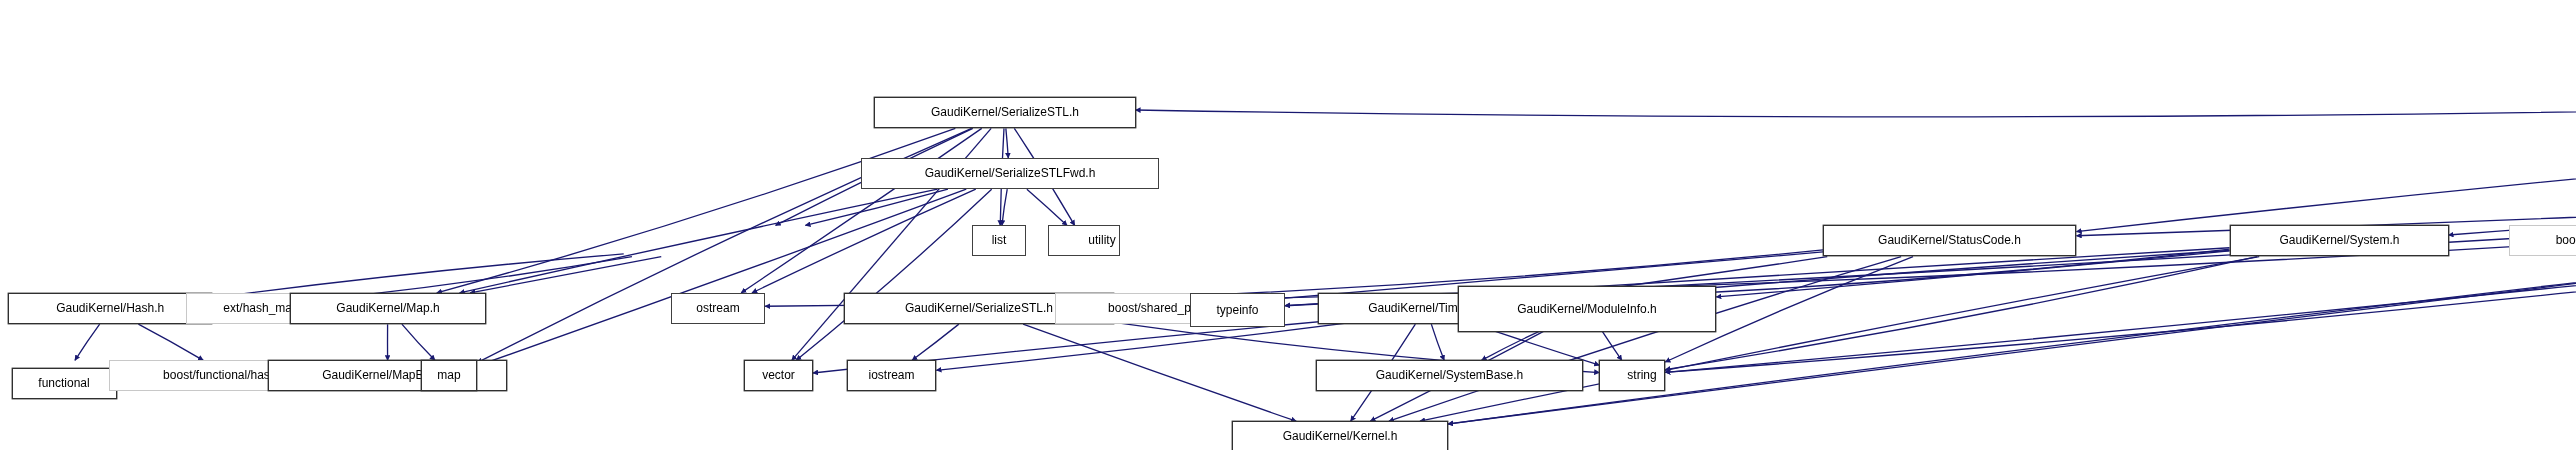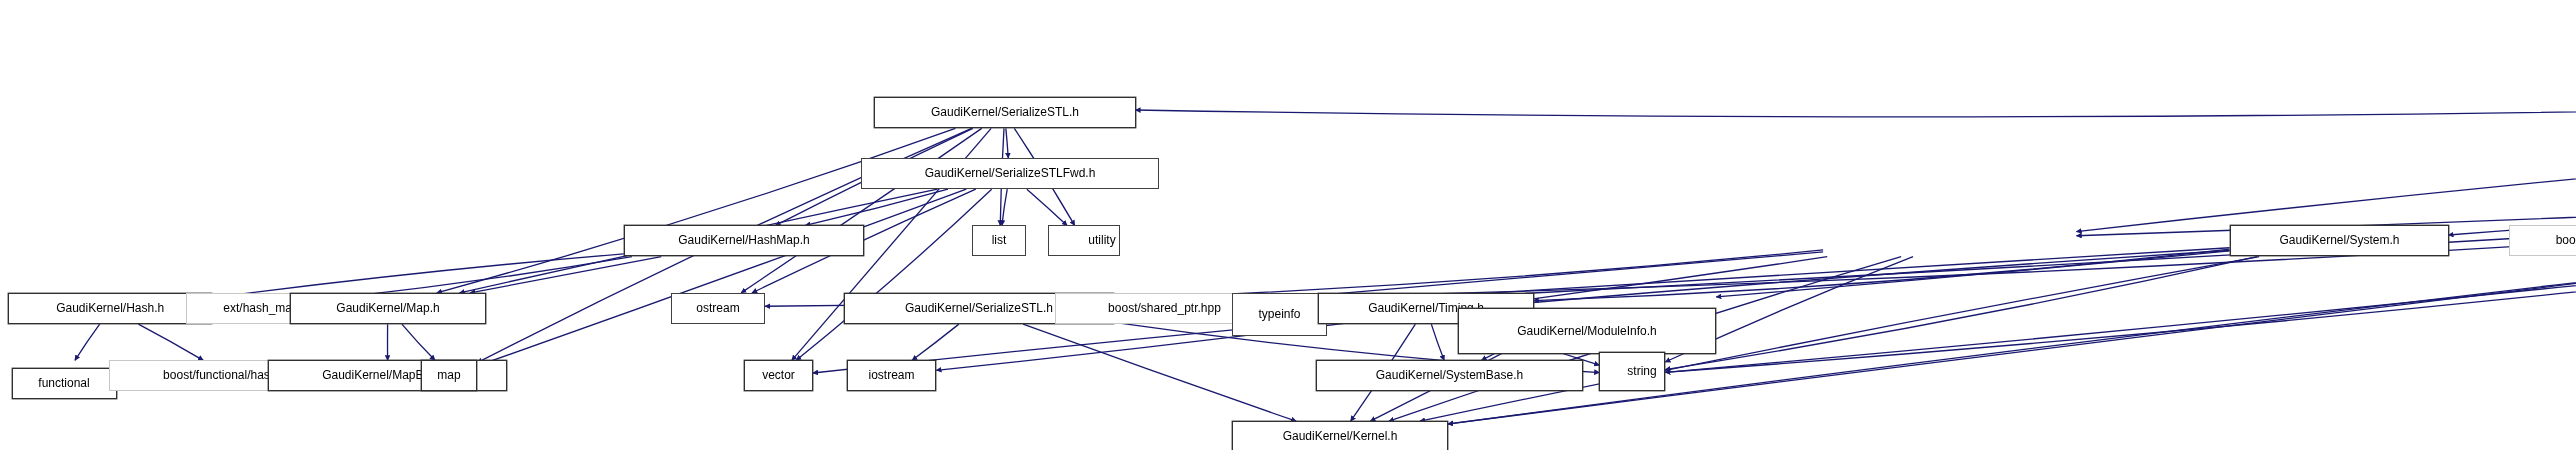--- a/index.html
+++ b/index.html
@@ -123,37 +123,37 @@
       <path d="M 1791.158536585366 394 Q 1867.3872210968511 419.55398724053134 1944 443.9322709163347" fill="none" stroke="#191970" stroke-width="1.6" marker-end="url(#arrow)"></path>
       <path d="M 1890.3048780487804 394 Q 1844.6538461538462 414.2767354596623 1800.6951219512196 438" fill="none" stroke="#191970" stroke-width="1.6" marker-end="url(#arrow)"></path>
       <path d="M 1892.4615384615386 394 Q 1779.9076923076923 454.7455621301775 1665.5384615384614 512" fill="none" stroke="#191970" stroke-width="1.6" marker-end="url(#arrow)"></path>
       <path d="M 1941.7439024390244 394 Q 1956.1615384615384 416.2270168855535 1971.2560975609756 438" fill="none" stroke="#191970" stroke-width="1.6" marker-end="url(#arrow)"></path>
       <path d="M 4421.855421686747 262 Q 4391.167747914736 247.1566265060241 4361.710843373494 230" fill="none" stroke="#191970" stroke-width="1.6" marker-end="url(#arrow)"></path>
       <path d="M 4717.0609756097565 274 Q 4580.330769230769 253.05046904315196 4443.9390243902435 230" fill="none" stroke="#191970" stroke-width="1.6" marker-end="url(#arrow)"></path>
       <path d="M 5052 279.5852534562212 Q 4761.634402694081 245.37908543069835 4470 224.6036866359447" fill="none" stroke="#191970" stroke-width="1.6" marker-end="url(#arrow)"></path>
     </svg>
 <div class="node thick" style="left: 874px; top: 97px; width: 262px; height: 31px;"><span>GaudiKernel/SerializeSTL.h</span></div>
     <div class="node" style="left: 861px; top: 158px; width: 298px; height: 31px; align-items: center;"><span>GaudiKernel/SerializeSTLFwd.h</span></div>
-    <div class="node thick" style="left: 624px; top: 225px; width: 240px; height: 31px;"><span>GaudiKernel/HashMap.h</span></div>
     <div class="node" style="left: 972px; top: 225px; width: 54px; height: 31px;"><span>list</span></div>
     <div class="node" style="left: 1048px; top: 225px; width: 72px; height: 31px; padding-left: 36px;"><span>utility</span></div>
+    <div class="node thick" style="left: 1823px; top: 225px; width: 253px; height: 31px;"><span>GaudiKernel/StatusCode.h</span></div>
     <div class="node thick" style="left: 2230px; top: 225px; width: 219px; height: 31px; align-items: center;"><span>GaudiKernel/System.h</span></div>
     <div class="node dim" style="left: 2509px; top: 225px; width: 188px; height: 31px;"><span>boost/mpl/set.hpp</span></div>
     <div class="node thick" style="left: 8.2px; top: 293px; width: 204px; height: 31px;"><span>GaudiKernel/Hash.h</span></div>
     <div class="node dim" style="left: 186px; top: 293px; width: 150px; height: 31px;"><span>ext/hash_map</span></div>
     <div class="node thick" style="left: 290px; top: 293px; width: 196px; height: 31px;"><span>GaudiKernel/Map.h</span></div>
     <div class="node" style="left: 671px; top: 293px; width: 94px; height: 31px;"><span>ostream</span></div>
     <div class="node thick" style="left: 844px; top: 293px; width: 270px; height: 31px;"><span>GaudiKernel/SerializeSTL.h</span></div>
     <div class="node dim" style="left: 1055px; top: 293px; width: 219px; height: 31px;"><span>boost/shared_ptr.hpp</span></div>
-    <div class="node" style="left: 1190px; top: 293px; width: 95px; height: 43px; margin-left: 42px;"><span>typeinfo</span></div>
+    <div class="node" style="left: 1190px; top: 293px; width: 95px; height: 34px;"><span>typeinfo</span></div>
     <div class="node thick" style="left: 1318px; top: 293px; width: 216px; height: 31px;"><span>GaudiKernel/Timing.h</span></div>
-    <div class="node thick" style="left: 1458px; top: 308px; width: 258px; height: 46px;"><span>GaudiKernel/ModuleInfo.h</span></div>
+    <div class="node thick" style="left: 1458px; top: 286px; width: 258px; height: 46px;"><span>GaudiKernel/ModuleInfo.h</span></div>
     <div class="node thick" style="left: 11.5px; top: 368px; width: 105px; height: 31px; align-items: center;"><span>functional</span></div>
     <div class="node dim" style="left: 109px; top: 360px; width: 245px; height: 31px;"><span>boost/functional/hash.hpp</span></div>
     <div class="node thick" style="left: 268px; top: 360px; width: 239px; height: 31px;"><span>GaudiKernel/MapBase.h</span></div>
     <div class="node thick" style="left: 421px; top: 360px; width: 56px; height: 31px;"><span>map</span></div>
     <div class="node thick" style="left: 744px; top: 360px; width: 69px; height: 31px;"><span>vector</span></div>
     <div class="node thick" style="left: 847px; top: 360px; width: 89px; height: 31px;"><span>iostream</span></div>
     <div class="node thick" style="left: 1316px; top: 360px; width: 267px; height: 31px;"><span>GaudiKernel/SystemBase.h</span></div>
-    <div class="node thick" style="left: 1599px; top: 352px; width: 66px; height: 39px; padding-left: 20px;"><span>string</span></div>
+    <div class="node thick" style="left: 1599px; top: 360px; width: 66px; height: 31px; padding-left: 20px;"><span>string</span></div>
     <div class="node thick" style="left: 1232px; top: 421px; width: 216px; height: 31px;"><span>GaudiKernel/Kernel.h</span></div>
   </div>
 
 
 </body></html>

